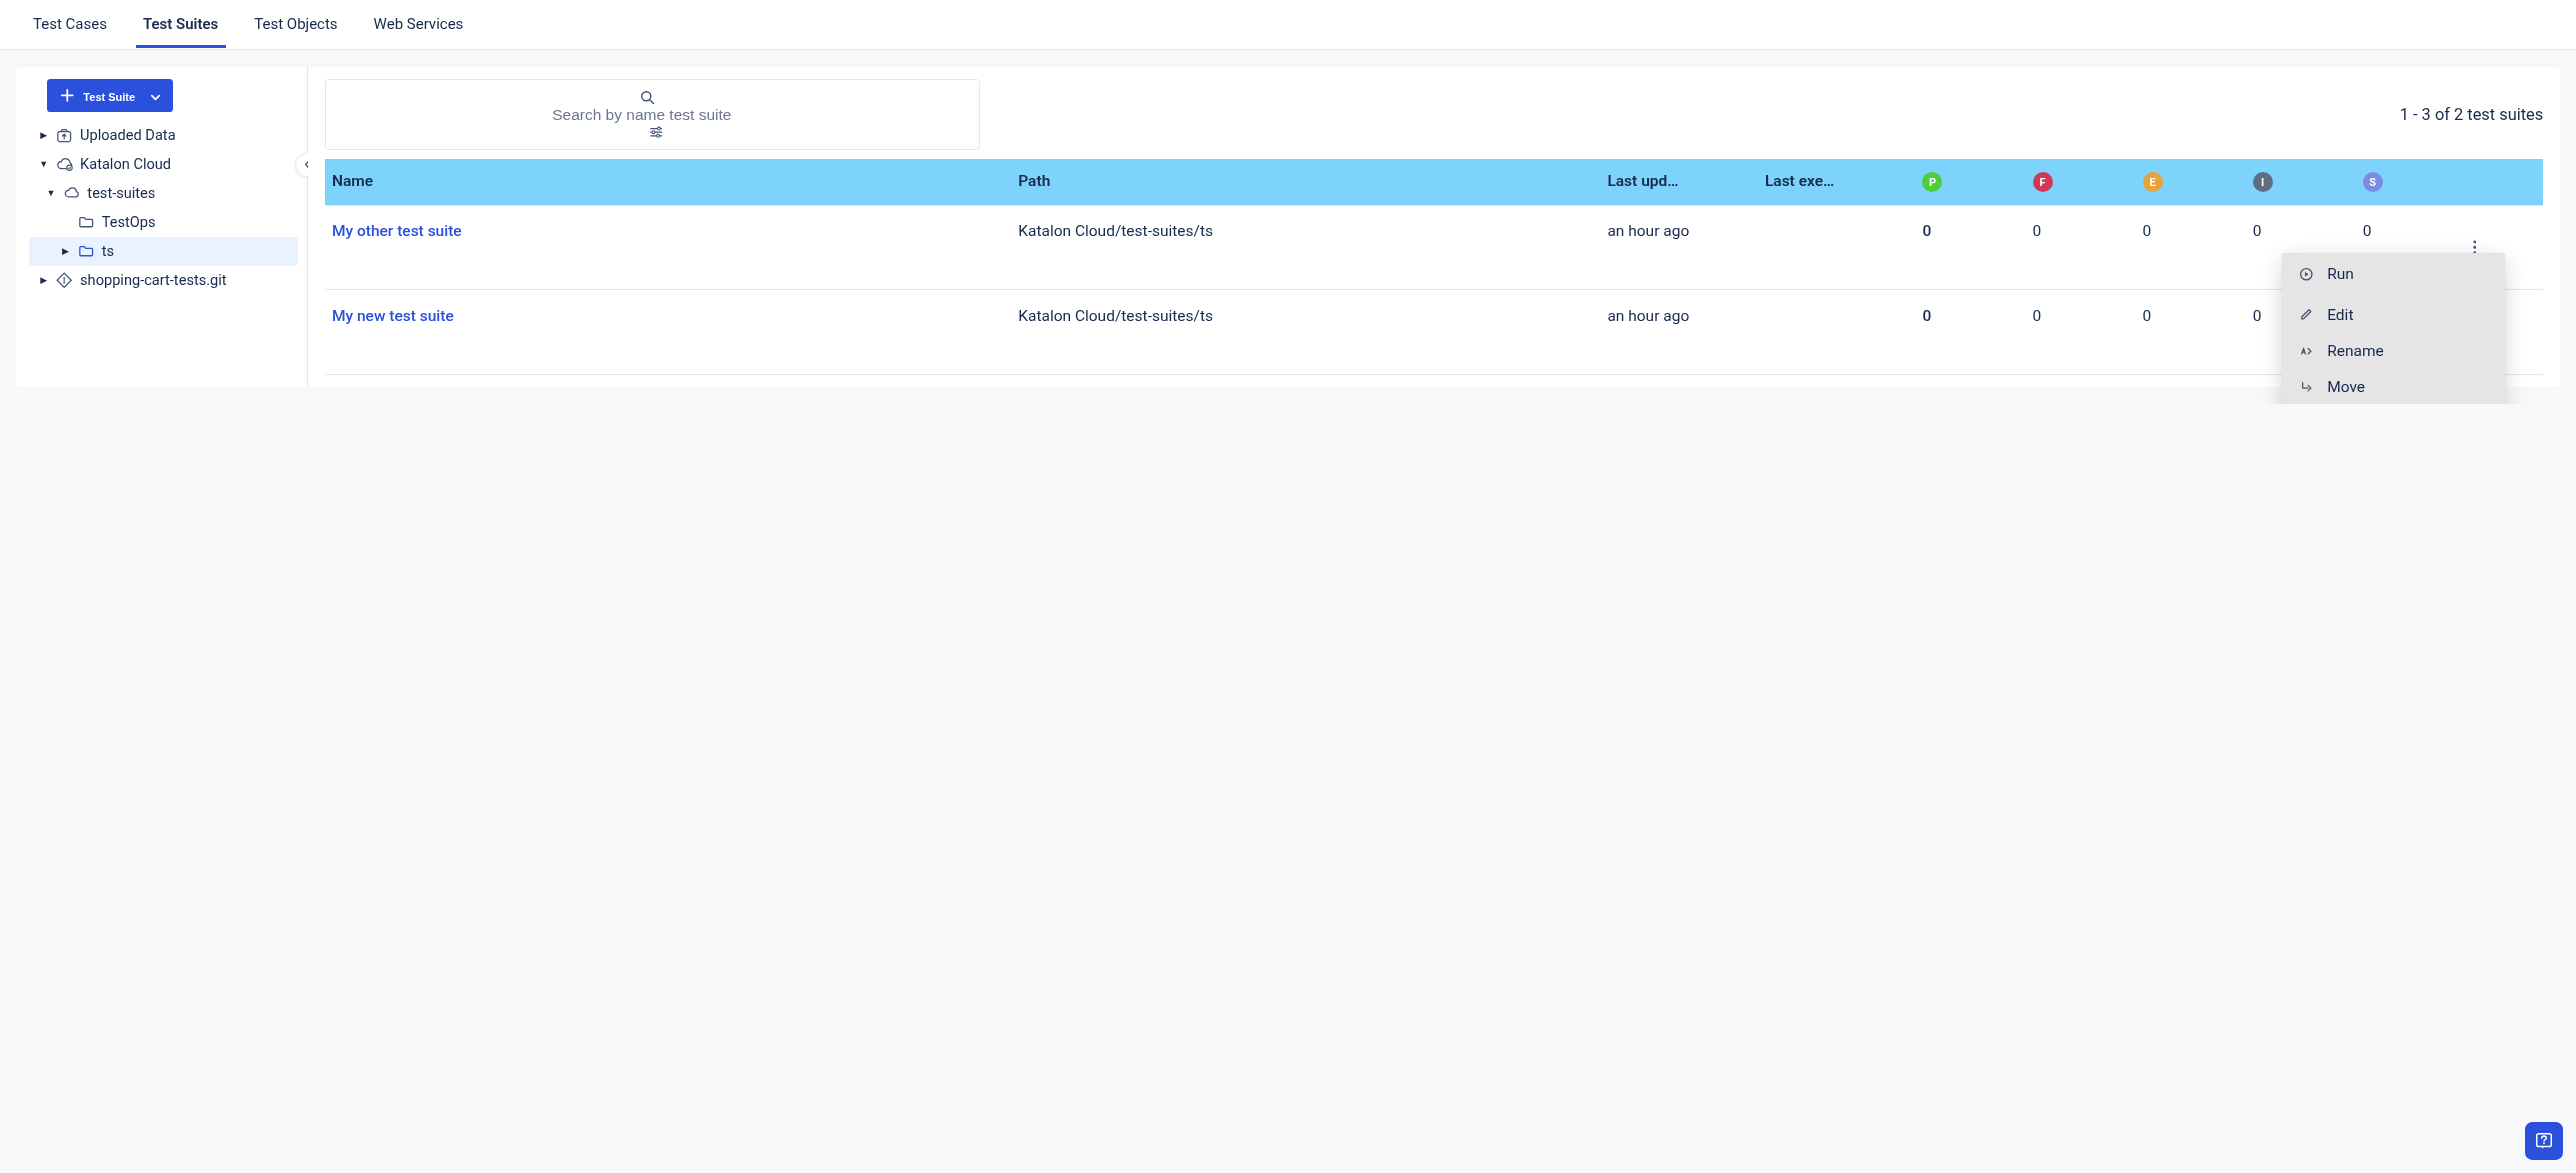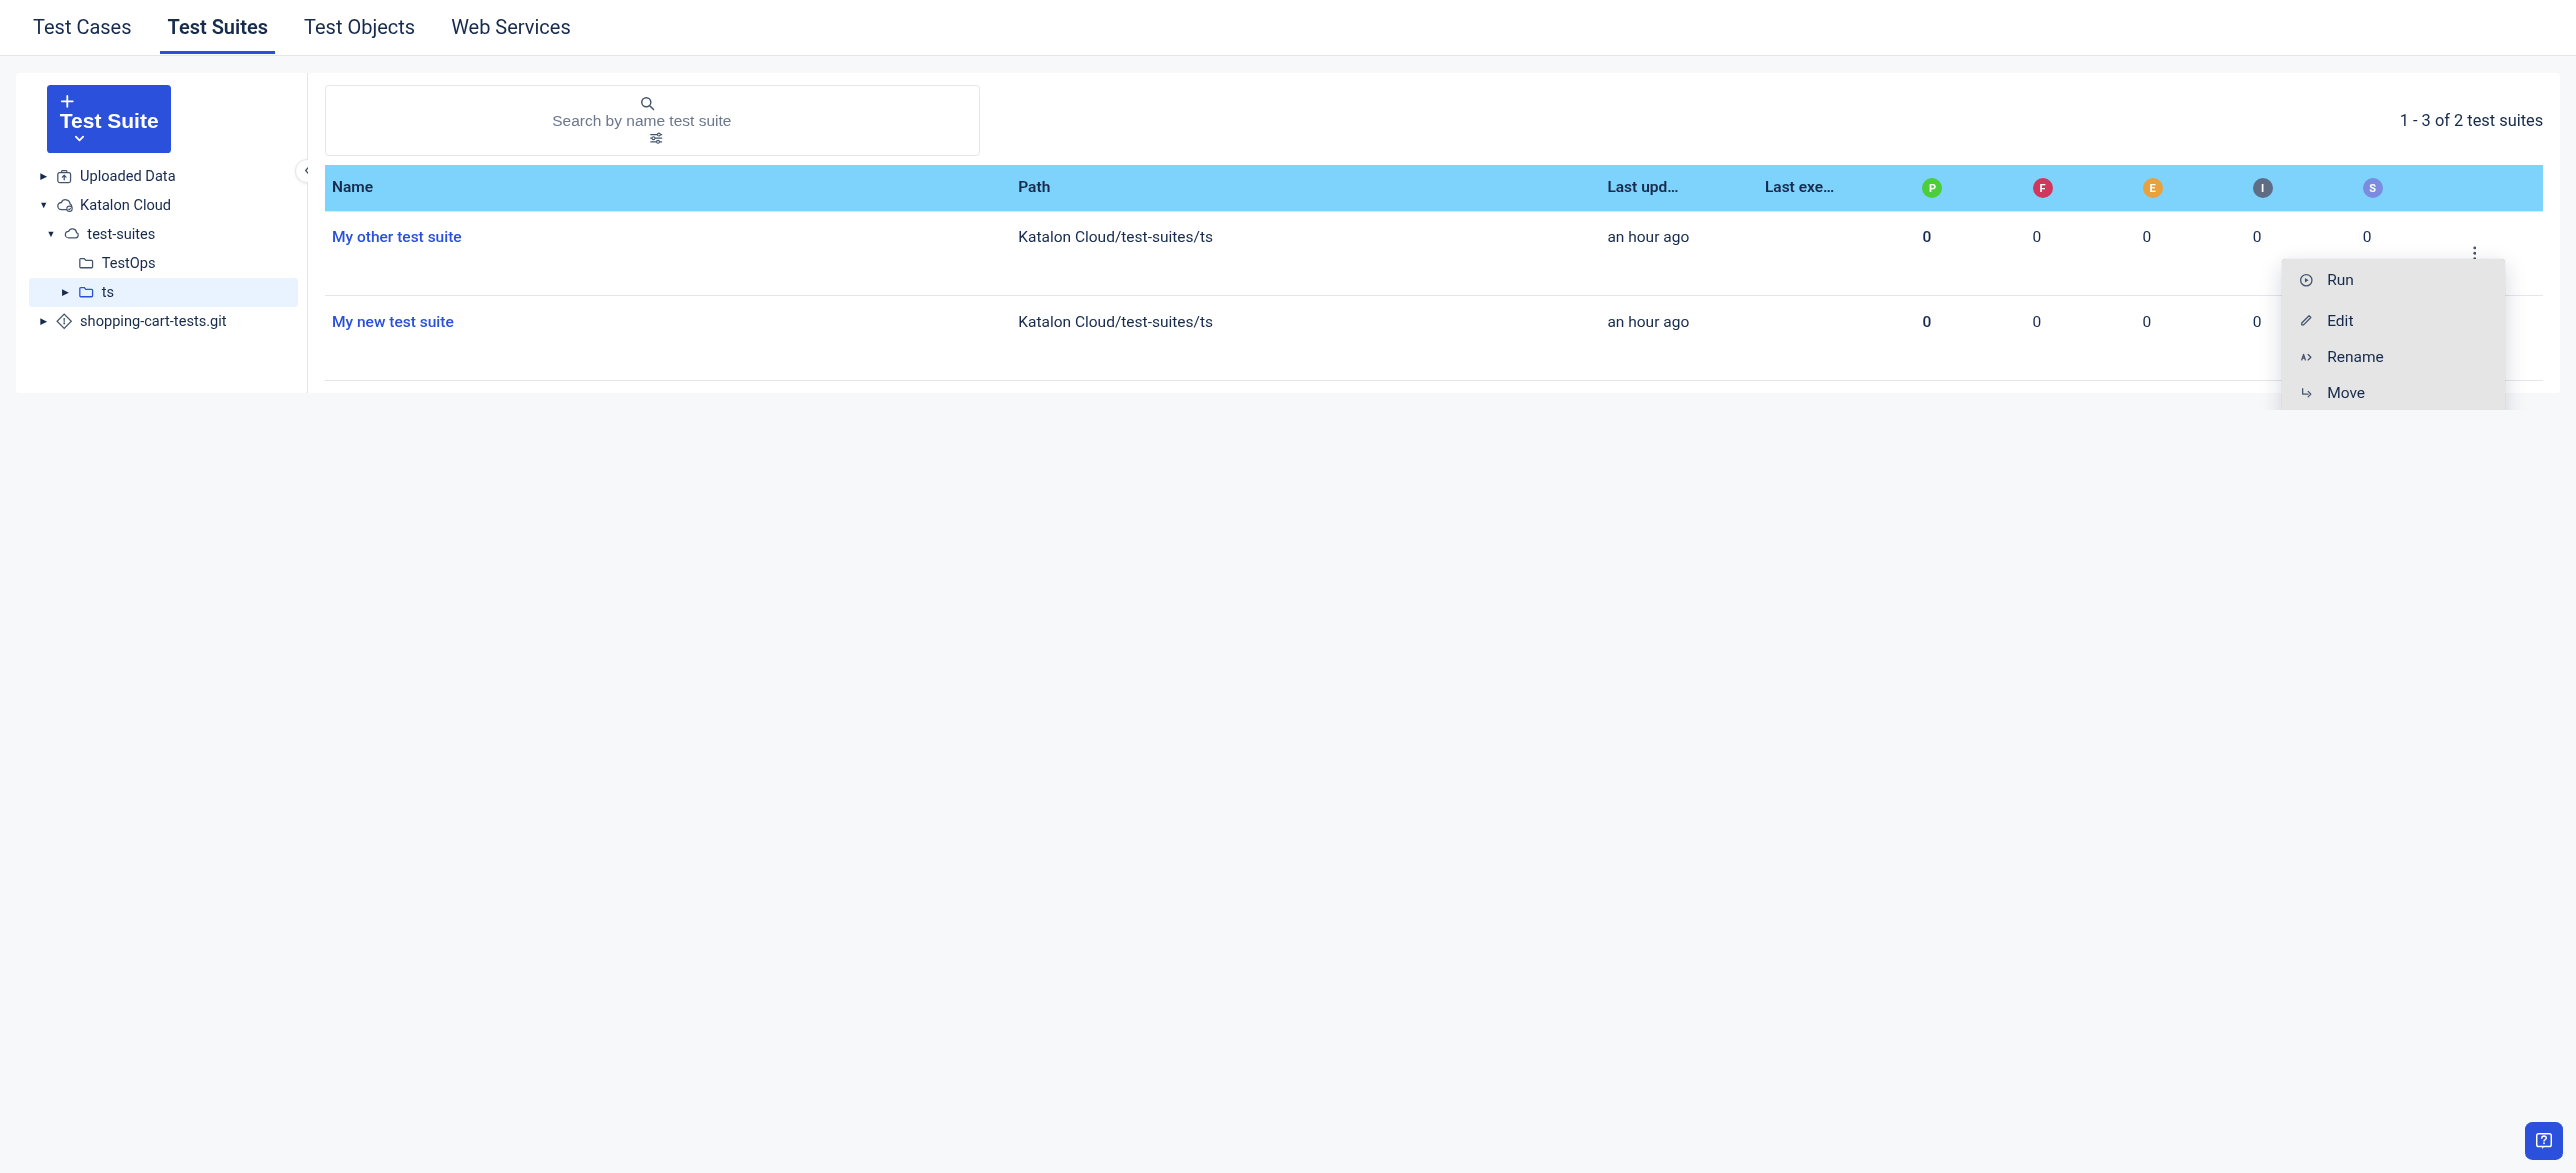--- a/index.html
+++ b/index.html
@@ -1,28 +1,28 @@
 <!DOCTYPE html>
 <html style="font-size:14.6px"><head>
 <meta charset="utf-8">
 <style>
 * { box-sizing: border-box; margin: 0; padding: 0; }
 body { font-family: -apple-system, BlinkMacSystemFont, "Segoe UI", Roboto, Helvetica, Arial, sans-serif; font-size: 14.6px; color: #172b4d; background: #f7f8f9; }
 
 .tabs { display: flex; gap: 36px; padding: 0 33px; background: #fff; border-bottom: 0.9px solid #e4e6ea; }
-.tab { padding: 14.6px 0; font-size: 20px; color: #172b4d; cursor: pointer; border-bottom: 2.7px solid transparent; position: relative; }
+.tab { padding: 14.6px 0; font-size: 15px; color: #172b4d; cursor: pointer; border-bottom: 2.7px solid transparent; position: relative; }
 .tab.active { font-weight: 600; }
 .tab.active::after { content: ""; position: absolute; left: -7.3px; right: -7.3px; bottom: -0.9px; height: 2.7px; background: #2a50dc; }
 
 .workspace { display: flex; padding: 16.4px; gap: 0; align-items: stretch; }
 
 .sidebar { width: 291px; background: #fff; border-radius: 3.6px; padding: 12.7px 0 12.7px 12.7px; position: relative; }
 .sidebar-inner { padding-right: 9px; }
 
-.btn-create { display: inline-flex; align-items: flex-start; background: #2a50dc; color: #fff; border: none; border-radius: 3.6px; padding: 9px 12.7px; font-size: 21px; font-weight: 600; cursor: pointer; margin-bottom: 9px; margin-left: 18px; flex-direction: column; }
+.btn-create { display: inline-flex; align-items: flex-end; background: #2a50dc; color: #fff; border: none; border-radius: 3.6px; padding: 9px 12.7px; font-size: 11px; font-weight: 600; cursor: pointer; margin-bottom: 9px; margin-left: 18px; }
 .btn-create .plus { margin-right: 9px; }
 .btn-create .chev { margin-left: 14.6px; }
 
 .tree { font-size: 14.6px; color: #172b4d; }
 .tree-row { display: flex; align-items: center; padding: 5.5px 7.3px; cursor: pointer; border-radius: 3.6px; }
 .tree-row.selected { background: #e9f2ff; }
 .tree-caret { width: 14.6px; text-align: center; color: #172b4d; font-size: 9px; margin-right: 3.6px; }
 .tree-icon { width: 20px; display: inline-flex; align-items: center; justify-content: center; margin-right: 5.5px; color: #44546f; }
 .tree-label { white-space: nowrap; }
 .indent-1 { padding-left: 14.6px; }

